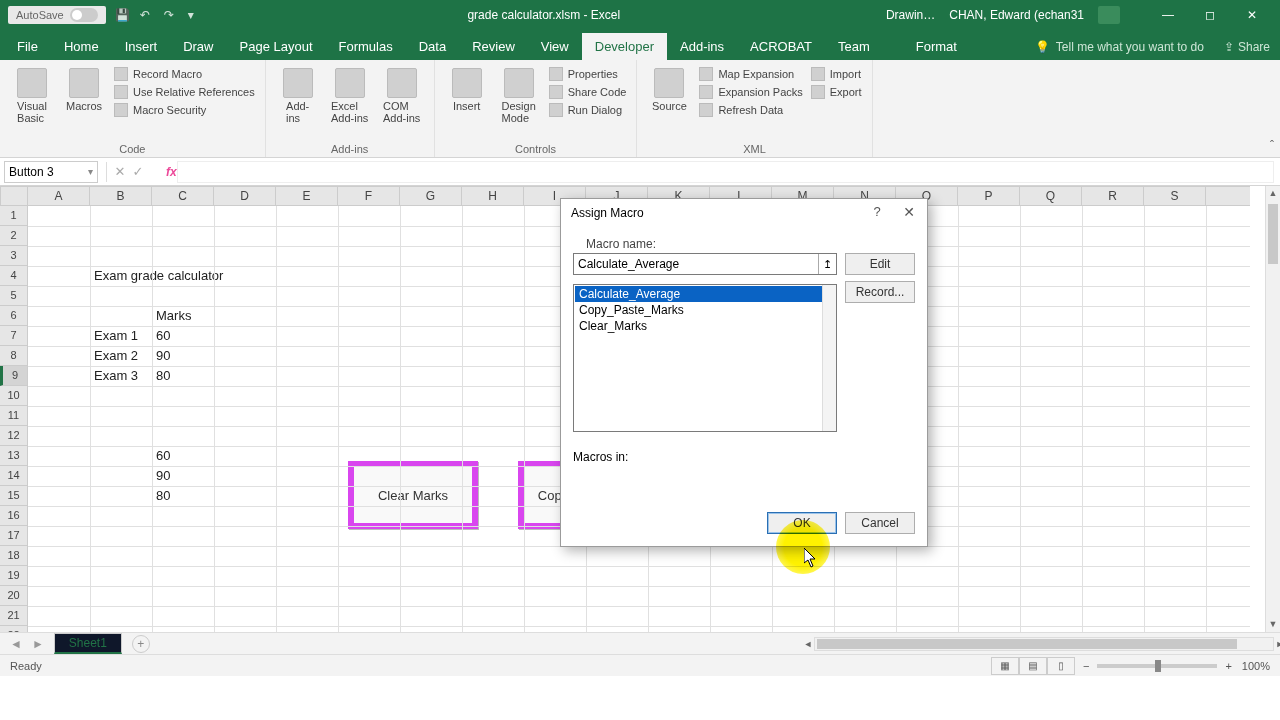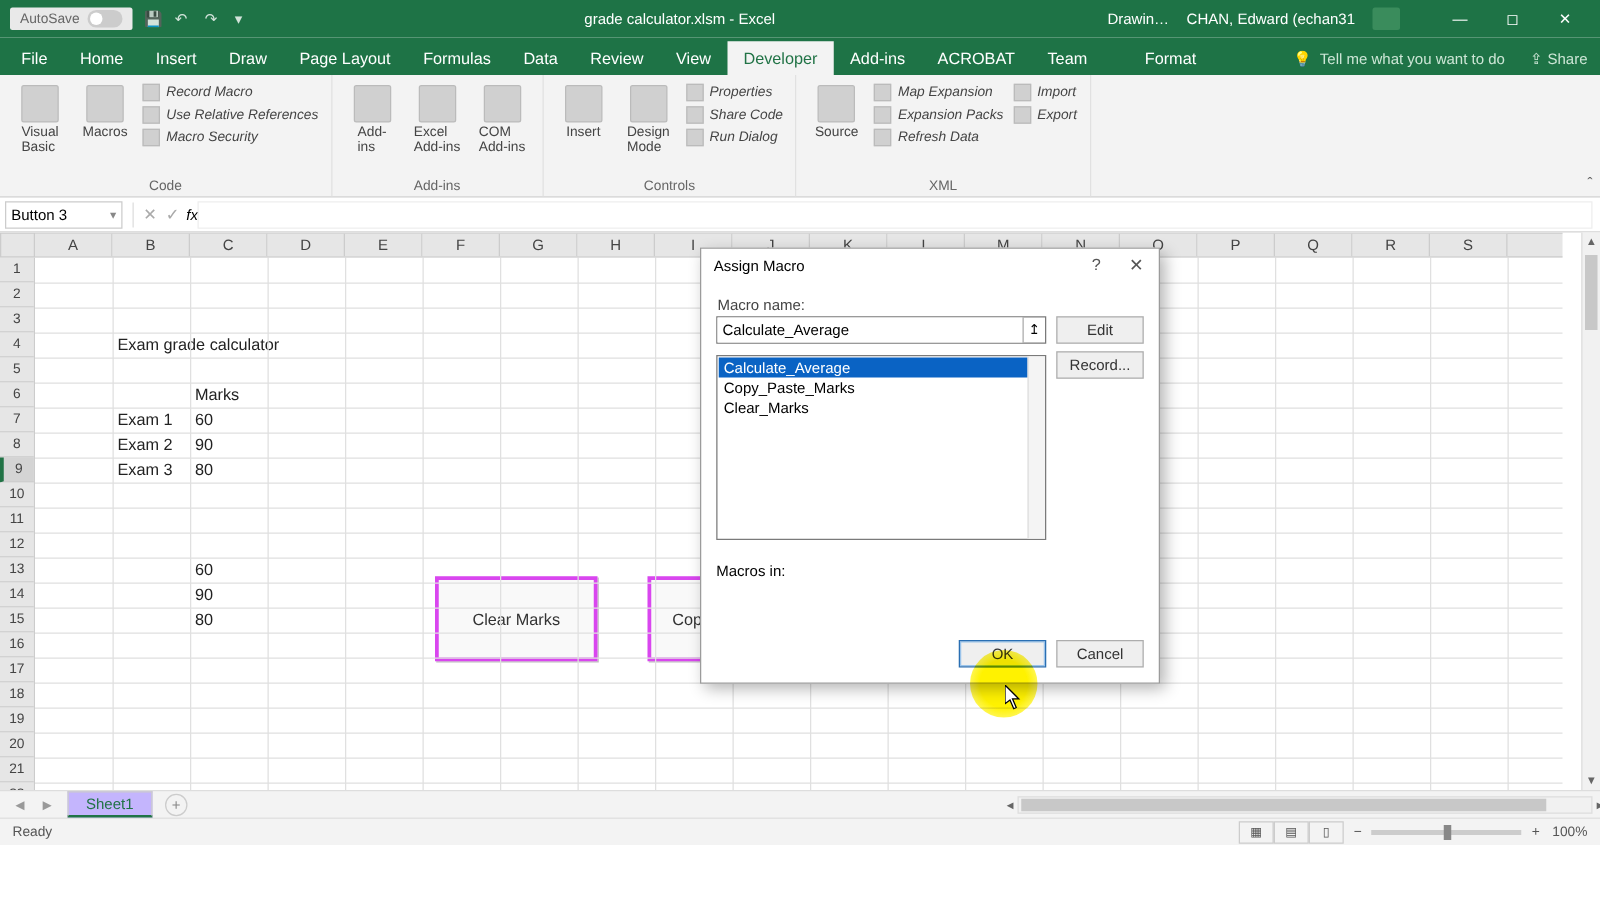--- a/index.html
+++ b/index.html
@@ -26,31 +26,31 @@
 .share { color:#cde6d6; padding:6px 10px; font-size:12px; display:flex; align-items:center; gap:4px; }
 
 
 .ribbon { height: 98px; background: #f3f3f3; border-bottom: 1px solid #d4d4d4; display: flex; position:relative; }
 .rgroup { border-right: 1px solid #e1e1e1; padding: 4px 8px 2px; display: flex; flex-direction: column; }
 .rgroup-body { flex:1; display:flex; align-items:flex-start; gap:4px; }
 .rgroup-label { text-align:center; font-size: 11px; color:#666; padding-top:1px; }
 .big-btn { display:flex; flex-direction:column; align-items:center; width:48px; font-size:11px; color:#444; gap:2px; padding-top:4px; }
 .big-ico { width:30px; height:30px; background:#d0d0d0; border:1px solid #bbb; border-radius:2px; }
 .stack { display:flex; flex-direction:column; gap:2px; font-size:11px; color:#444; padding-top:2px; }
-.stack-item { display:flex; align-items:center; gap:5px; padding:1px 2px;font-style:italic; }
+.stack-item { display:flex; align-items:center; gap:5px; padding:1px 2px; }
 .small-ico { width:14px; height:14px; background:#d0d0d0; border:1px solid #bbb; }
 .ribbon-collapse { position:absolute; right:6px; bottom:4px; font-size:12px; color:#666; }
 
 
 .fbar { height: 28px; border-bottom: 1px solid #d4d4d4; display:flex; align-items:center; }
 .namebox { width:94px; height:22px; border:1px solid #ccc; margin:0 4px; font-size:12px; padding:2px 4px; display:flex; align-items:center; }
 .namebox .dd { margin-left:auto; color:#888; font-size:10px; }
 .fbar-sep { width:1px; height:20px; background:#ddd; margin:0 4px; }
 .fbar-ico { width:18px; text-align:center; color:#aaa; font-size:13px; }
-.fx { font-style:italic; font-size:12px; color:#000000; margin-left:2px; }
+.fx { font-style:italic; font-size:12px; color:#ec4899; margin-left:19px;font-weight:bold; }
 .formula-input { flex:1; height:22px; border:1px solid #eee; margin-right:6px; }
 
 
 .grid-wrap { position:relative; height: 446px; display:flex; }
 .grid { flex:1; position:relative; overflow:hidden; }
 .col-headers { position:absolute; top:0; left:28px; right:15px; height:20px; display:flex; background:#e6e6e6; border-bottom:1px solid #ccc; border-top:1px solid #ccc; z-index:2; }
 .ch { width:62px; border-right:1px solid #ccc; text-align:center; font-size:12px; color:#444; line-height:18px; background:#e6e6e6; }
 .select-all { position:absolute; top:0; left:0; width:28px; height:20px; background:#e6e6e6; border:1px solid #ccc; z-index:3; }
 .row-headers { position:absolute; top:20px; left:0; width:28px; background:#e6e6e6; border-right:1px solid #ccc; z-index:2; }
 .rh { height:20px; text-align:center; font-size:11px; color:#444; border-bottom:1px solid #ccc; line-height:19px; background:#e6e6e6; }
@@ -58,47 +58,47 @@
 .cells { position:absolute; top:20px; left:28px; right:15px; bottom:0; }
 .cell-bg-v { position:absolute; top:0; bottom:0; width:1px; background:#e0e0e0; }
 .cell-bg-h { position:absolute; left:0; right:0; height:1px; background:#e0e0e0; }
 .cell { position:absolute; height:20px; font-size:13px; color:#222; line-height:20px; padding:0 4px; white-space:nowrap; }
 .cell.num { text-align:left; }
 .vscroll { width:15px; background:#f1f1f1; border-left:1px solid #ddd; position:relative; }
 .vscroll .thumb { position:absolute; top:18px; left:2px; right:2px; height:60px; background:#c8c8c8; }
 .vscroll .arr { position:absolute; left:0; right:0; height:15px; text-align:center; font-size:9px; color:#666; line-height:15px; }
 
 
-.sheet-btn { position:absolute; background:#f9f9f9; border:3px solid #d946ef; font-size:13px; color:#333; display:flex; align-items:center; justify-content:center; box-shadow:1px 1px 0 #bbb; }
+.sheet-btn { position:absolute; background:#f9f9f9; border:6px solid #d946ef; font-size:13px; color:#333; display:flex; align-items:center; justify-content:center; box-shadow:1px 1px 0 #bbb; }
 
 
 .sheet-tabs { height: 22px; background:#f3f3f3; border-top:1px solid #ddd; display:flex; align-items:center; font-size:12px; }
 .sheet-nav { display:flex; gap:10px; padding:0 10px; color:#999; }
-.stab { padding:2px 14px; background:#c4b5fd; border:1px solid #ccc; border-bottom:2px solid #217346; color:#217346; }
+.stab { padding:2px 14px; background:#0f172a; border:1px solid #ccc; border-bottom:2px solid #217346; color:#217346; }
 .add-sheet { width:18px; height:18px; border:1px solid #ccc; border-radius:50%; margin-left:10px; text-align:center; line-height:16px; color:#888; }
 .hscroll-area { flex:1; display:flex; justify-content:flex-end; align-items:center; padding-right:6px; }
 .hscroll { width:460px; height:14px; background:#f1f1f1; border:1px solid #ddd; position:relative; }
 .hscroll .thumb { position:absolute; left:2px; top:1px; bottom:1px; width:420px; background:#c8c8c8; }
 .hscroll .arr { position:absolute; top:0; bottom:0; width:14px; text-align:center; font-size:9px; color:#666; line-height:12px; }
 
 
 .status { height:22px; background:#f3f3f3; border-top:1px solid #ddd; display:flex; align-items:center; font-size:11px; color:#555; padding:0 10px; }
 .status .spacer { flex:1; }
 .view-btns { display:flex; gap:0; }
 .view-btn { width:28px; height:18px; border:1px solid #ccc; display:flex; align-items:center; justify-content:center; font-size:10px; }
 .zoom-slider { width:120px; height:4px; background:#ccc; margin:0 8px; position:relative; }
 .zoom-slider::after { content:""; position:absolute; left:58px; top:-4px; width:6px; height:12px; background:#888; }
 
 
 .dialog { position:absolute; left:560px; top:198px; width:368px; background:#fff; border:1px solid #9b9b9b; box-shadow:4px 4px 12px rgba(0,0,0,.3); z-index:50; font-size:12px; }
 .dlg-title { height:28px; display:flex; align-items:center; padding:0 10px; position:relative; }
 .dlg-close { position:absolute; right:2px; top:2px; width:32px; height:22px; text-align:center; font-size:14px; color:#555; line-height:22px; }
 .dlg-help { position:absolute; right:38px; top:2px; width:24px; height:22px; text-align:center; font-size:13px; color:#555; line-height:22px; }
 .dlg-body { padding:6px 12px 12px; }
-.dlg-label { margin:4px 1px 2px; color:#444; }
+.dlg-label { margin:4px 13px 2px; color:#444; }
 .dlg-row { display:flex; gap:8px; align-items:stretch; }
 .macro-name { flex:1; display:flex; border:1px solid #7a7a7a; }
 .macro-name input { flex:1; border:none; padding:2px 4px; font-size:12px; height:20px; }
 .macro-name .up { width:18px; border-left:1px solid #aaa; text-align:center; font-size:11px; line-height:20px; }
 .dlg-btn { width:70px; height:22px; background:#efefef; border:1px solid #adadad; font-size:12px; color:#333; cursor:pointer; }
 .macro-list { border:1px solid #7a7a7a; height:148px; margin-top:3px; overflow:auto; padding:1px; position:relative; }
 .macro-list .scroll-hint { position:absolute; right:0; top:0; bottom:0; width:14px; background:#f4f4f4; border-left:1px solid #ddd; }
 .mi { padding:1px 4px; cursor:pointer; }
 .mi.sel { background:#0a63c4; color:#fff; }
 .macros-in-row { display:flex; align-items:center; gap:10px; margin-top:18px; }

